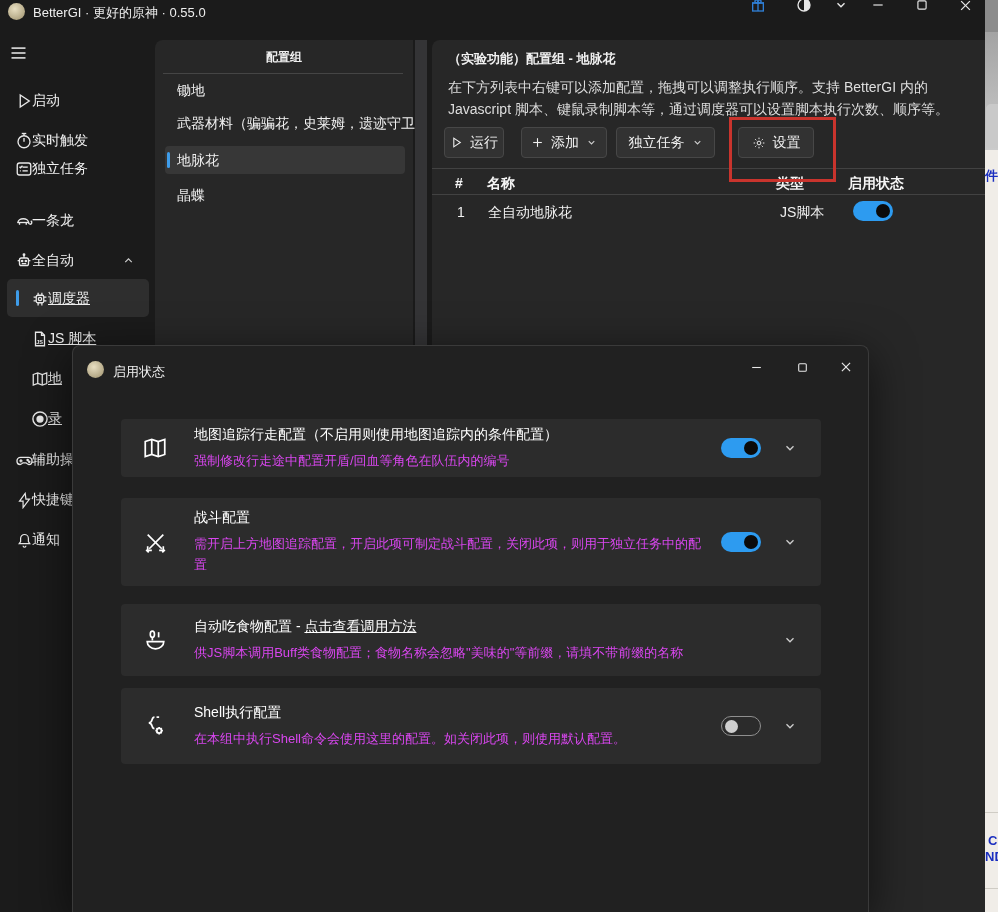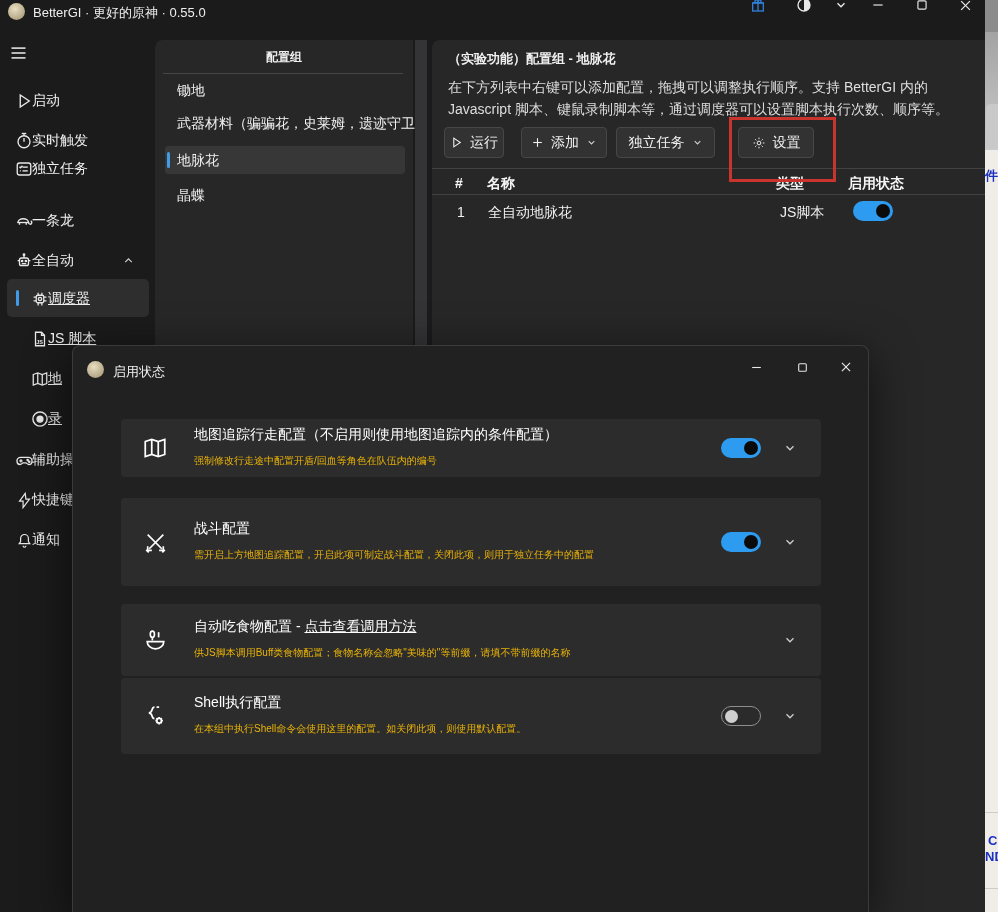--- a/index.html
+++ b/index.html
@@ -59,21 +59,21 @@
     border:1px solid #3a3a3a; border-bottom:none; border-radius:8px 8px 0 0; box-shadow:0 10px 45px rgba(0,0,0,.6); z-index:20; }
   .dlg-title { position:absolute; left:40px; top:17px; font-size:13px; color:#f2f2f2; }
   .dlg-ico { position:absolute; left:14px; top:15px; width:17px; height:17px; border-radius:50%;
     background:radial-gradient(circle at 40% 35%, #e8dfc2, #9c8f6b); }
   .dlg-ctl { position:absolute; top:8px; width:34px; height:26px; display:flex; align-items:center; justify-content:center; cursor:pointer; }
   .card { position:absolute; left:48px; width:700px; background:#2c2c2c; border-radius:4px;
     display:flex; align-items:center; padding:0 24px 0 20px; }
   .card .c-icon { width:28px; flex:0 0 28px; display:flex; align-items:center; justify-content:center; }
   .card .c-text { margin-left:25px; flex:1 1 auto; min-width:0; }
   .card .c-title { font-size:14px; color:#fff; white-space:nowrap; }
-  .card .c-sub { font-size:10px; color:#eab308; margin-top:6px; max-width:528px; line-height:21px; }
+  .card .c-sub { font-size:13px; color:#d946ef; margin-top:6px; max-width:528px; line-height:21px; }
   .card .c-link { text-decoration:underline; }
   .card .c-right { display:flex; align-items:center; gap:22px; margin-left:12px; }
 
   
   .edge-top { position:absolute; left:985px; top:0; width:13px; height:32px; background:#8c8c8c; }
   .edge-mid { position:absolute; left:985px; top:32px; width:13px; height:118px; background:linear-gradient(#a3a3a3,#cbcbcb); }
   .edge-body { position:absolute; left:985px; top:150px; width:13px; height:762px; background:#f0ede8; }
   .edge-thumb { position:absolute; left:986px; top:104px; width:12px; height:44px; background:#c9c9c9; border-radius:5px 0 0 5px; }
   .edge-frag { position:absolute; color:#1b2fc0; font-weight:bold; font-size:13px; white-space:nowrap; }
   .edge-line { position:absolute; left:985px; width:13px; height:1px; background:#cfccc5; }
@@ -425,21 +425,21 @@
         <div class="c-title"><span>自动吃食物配置 - </span><span class="c-link">点击查看调用方法</span></div>
         <div class="c-sub">供JS脚本调用Buff类食物配置；食物名称会忽略"美味的"等前缀，请填不带前缀的名称</div>
       </span>
       <span class="c-right">
         <svg width="14" height="14" viewBox="0 0 24 24" fill="none" stroke="#cfcfcf" stroke-width="2.2">
             <polyline points="6,9 12,15 18,9"></polyline>
           </svg>
       </span>
     </div>
 
-    <div class="card" style="top:332px;height:76px">
+    <div class="card" style="top:342px;height:76px">
       <span class="c-icon">
         <svg width="25" height="25" viewBox="0 0 24 24" fill="none" stroke="#fff" stroke-width="1.6">
             <path d="M11 3 C7.5 3 10 8.5 5.5 8.5 C10 8.5 7.5 14 11 14"></path>
             <path d="M13 3 l2.5 0"></path>
             <circle cx="15.5" cy="16" r="2.2"></circle>
             <path d="M15.5 12.4 v1.4 M15.5 18.2 v1.4 M11.9 16 h1.4 M17.7 16 h1.4 M13 13.5 l1 1 M17 17.5 l1 1 M18 13.5 l-1 1 M14 17.5 l-1 1"></path>
           </svg>
       </span>
       <span class="c-text">
         <div class="c-title">Shell执行配置</div>

